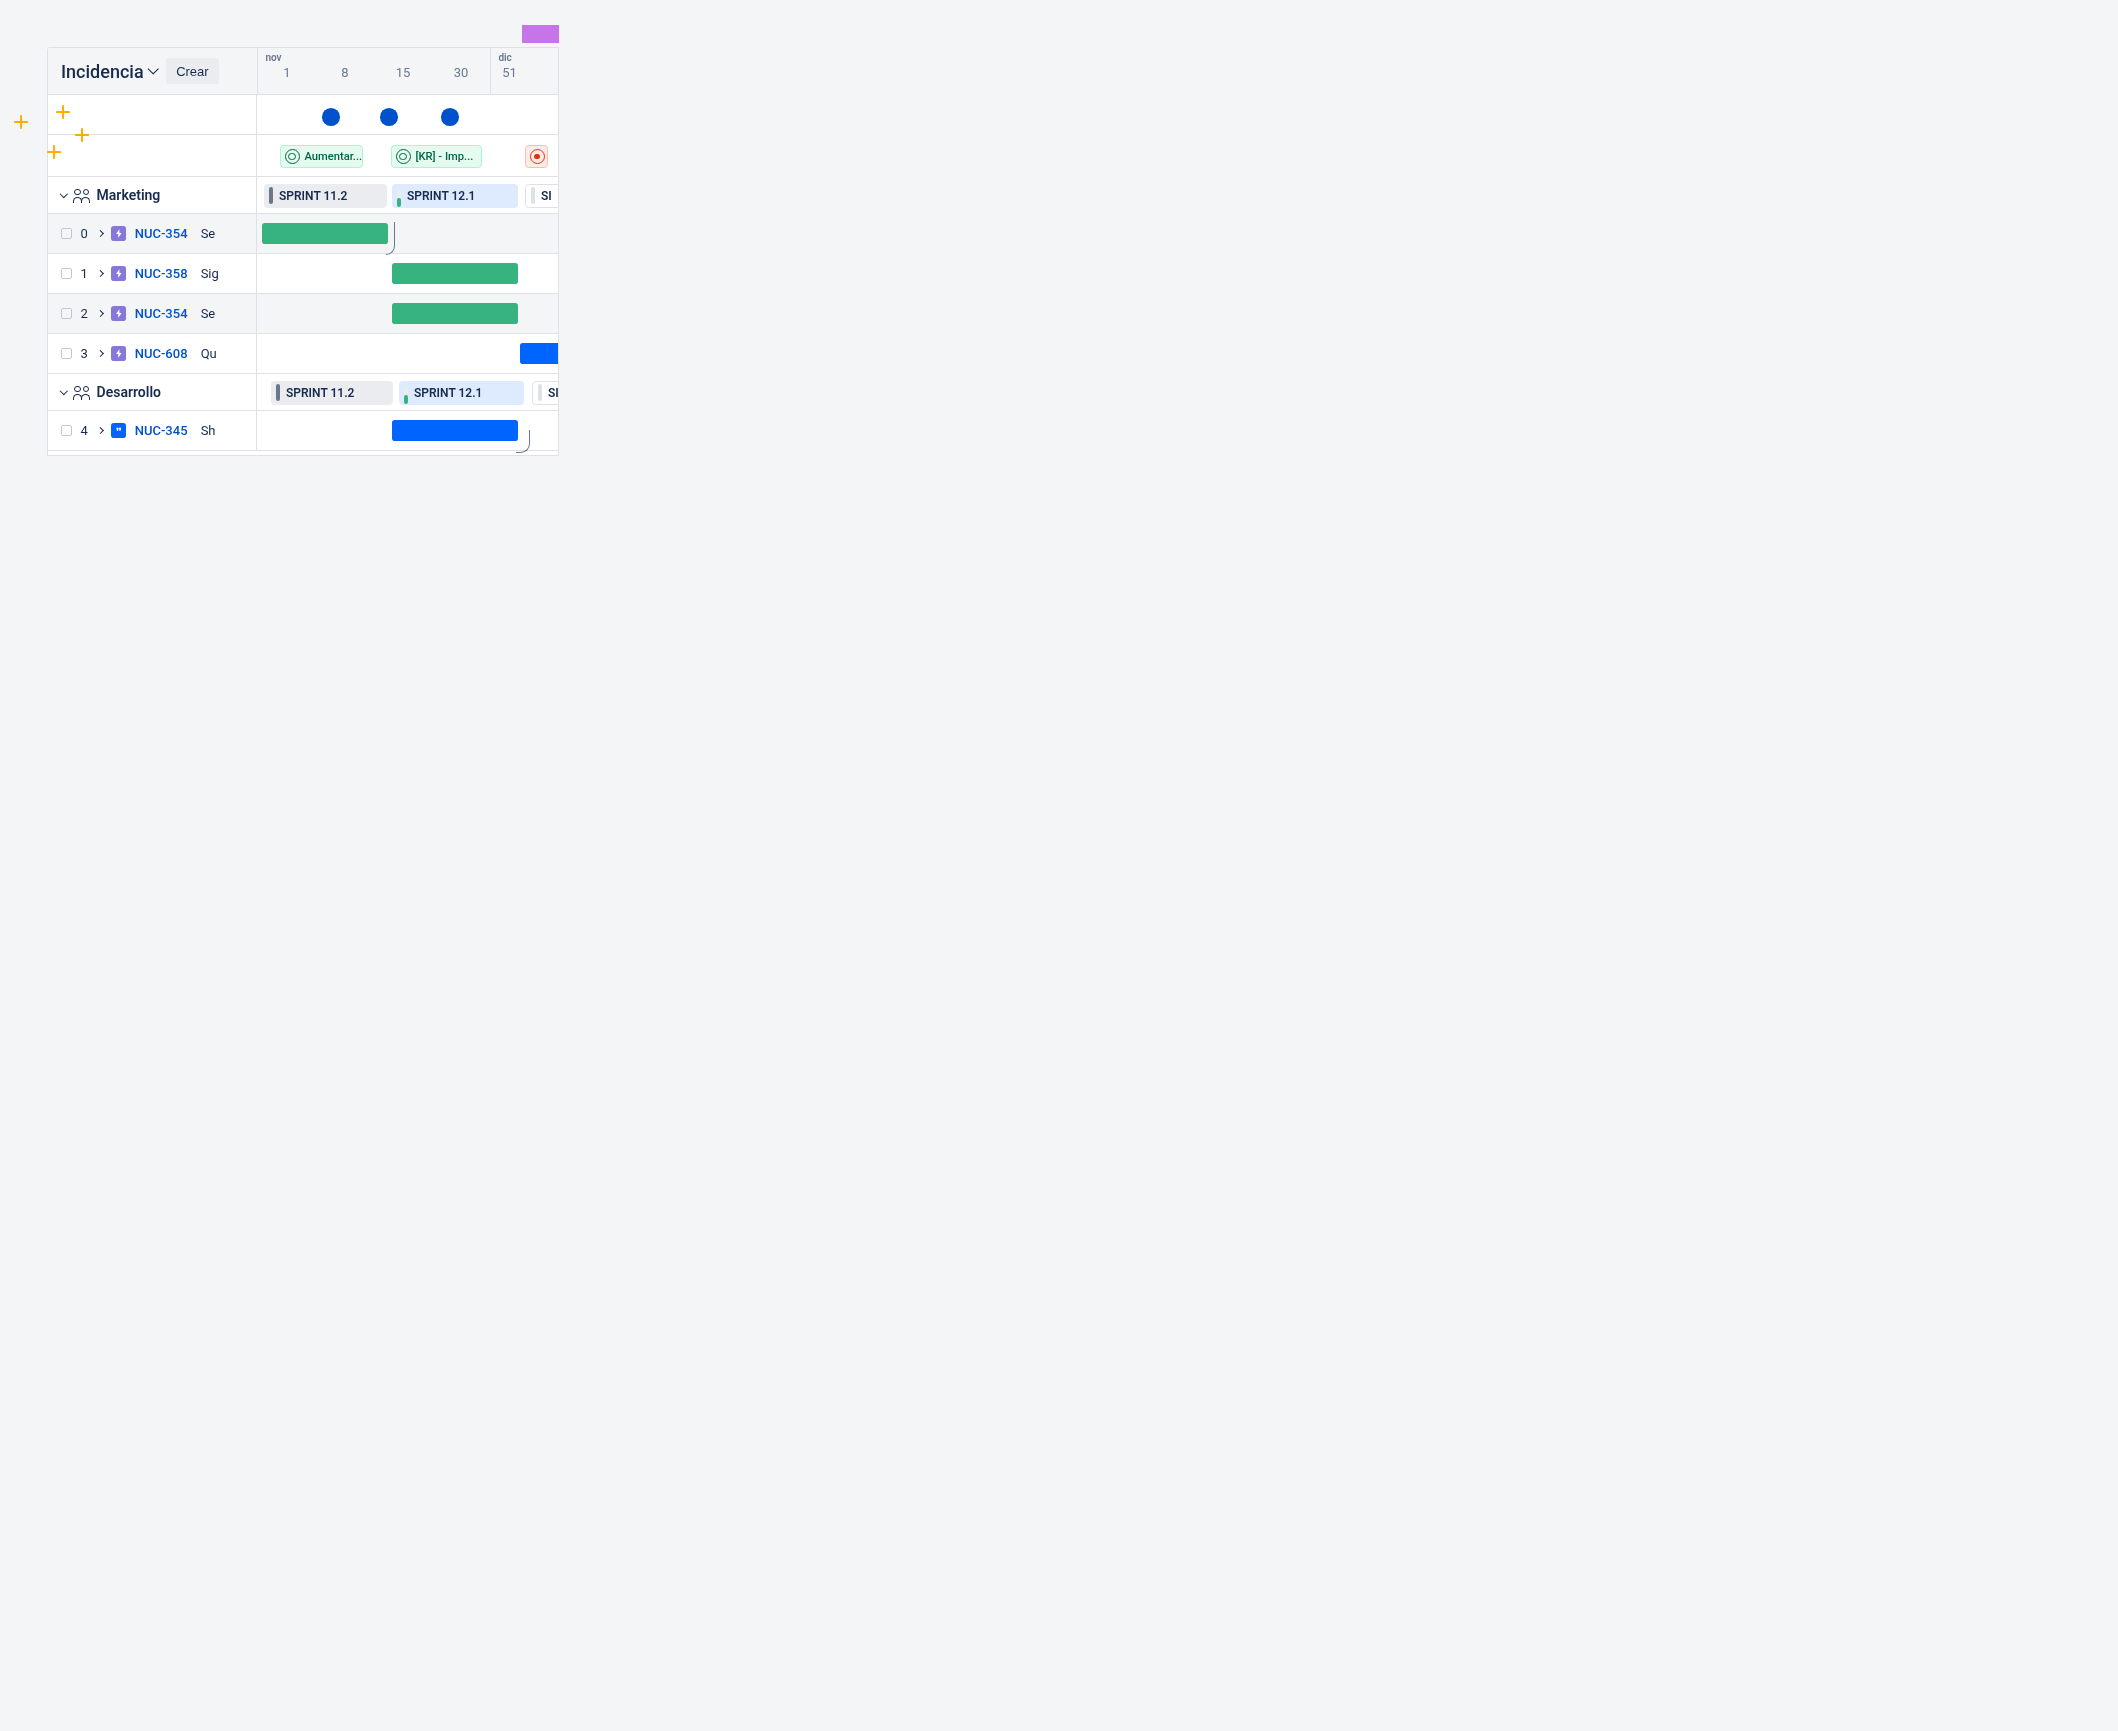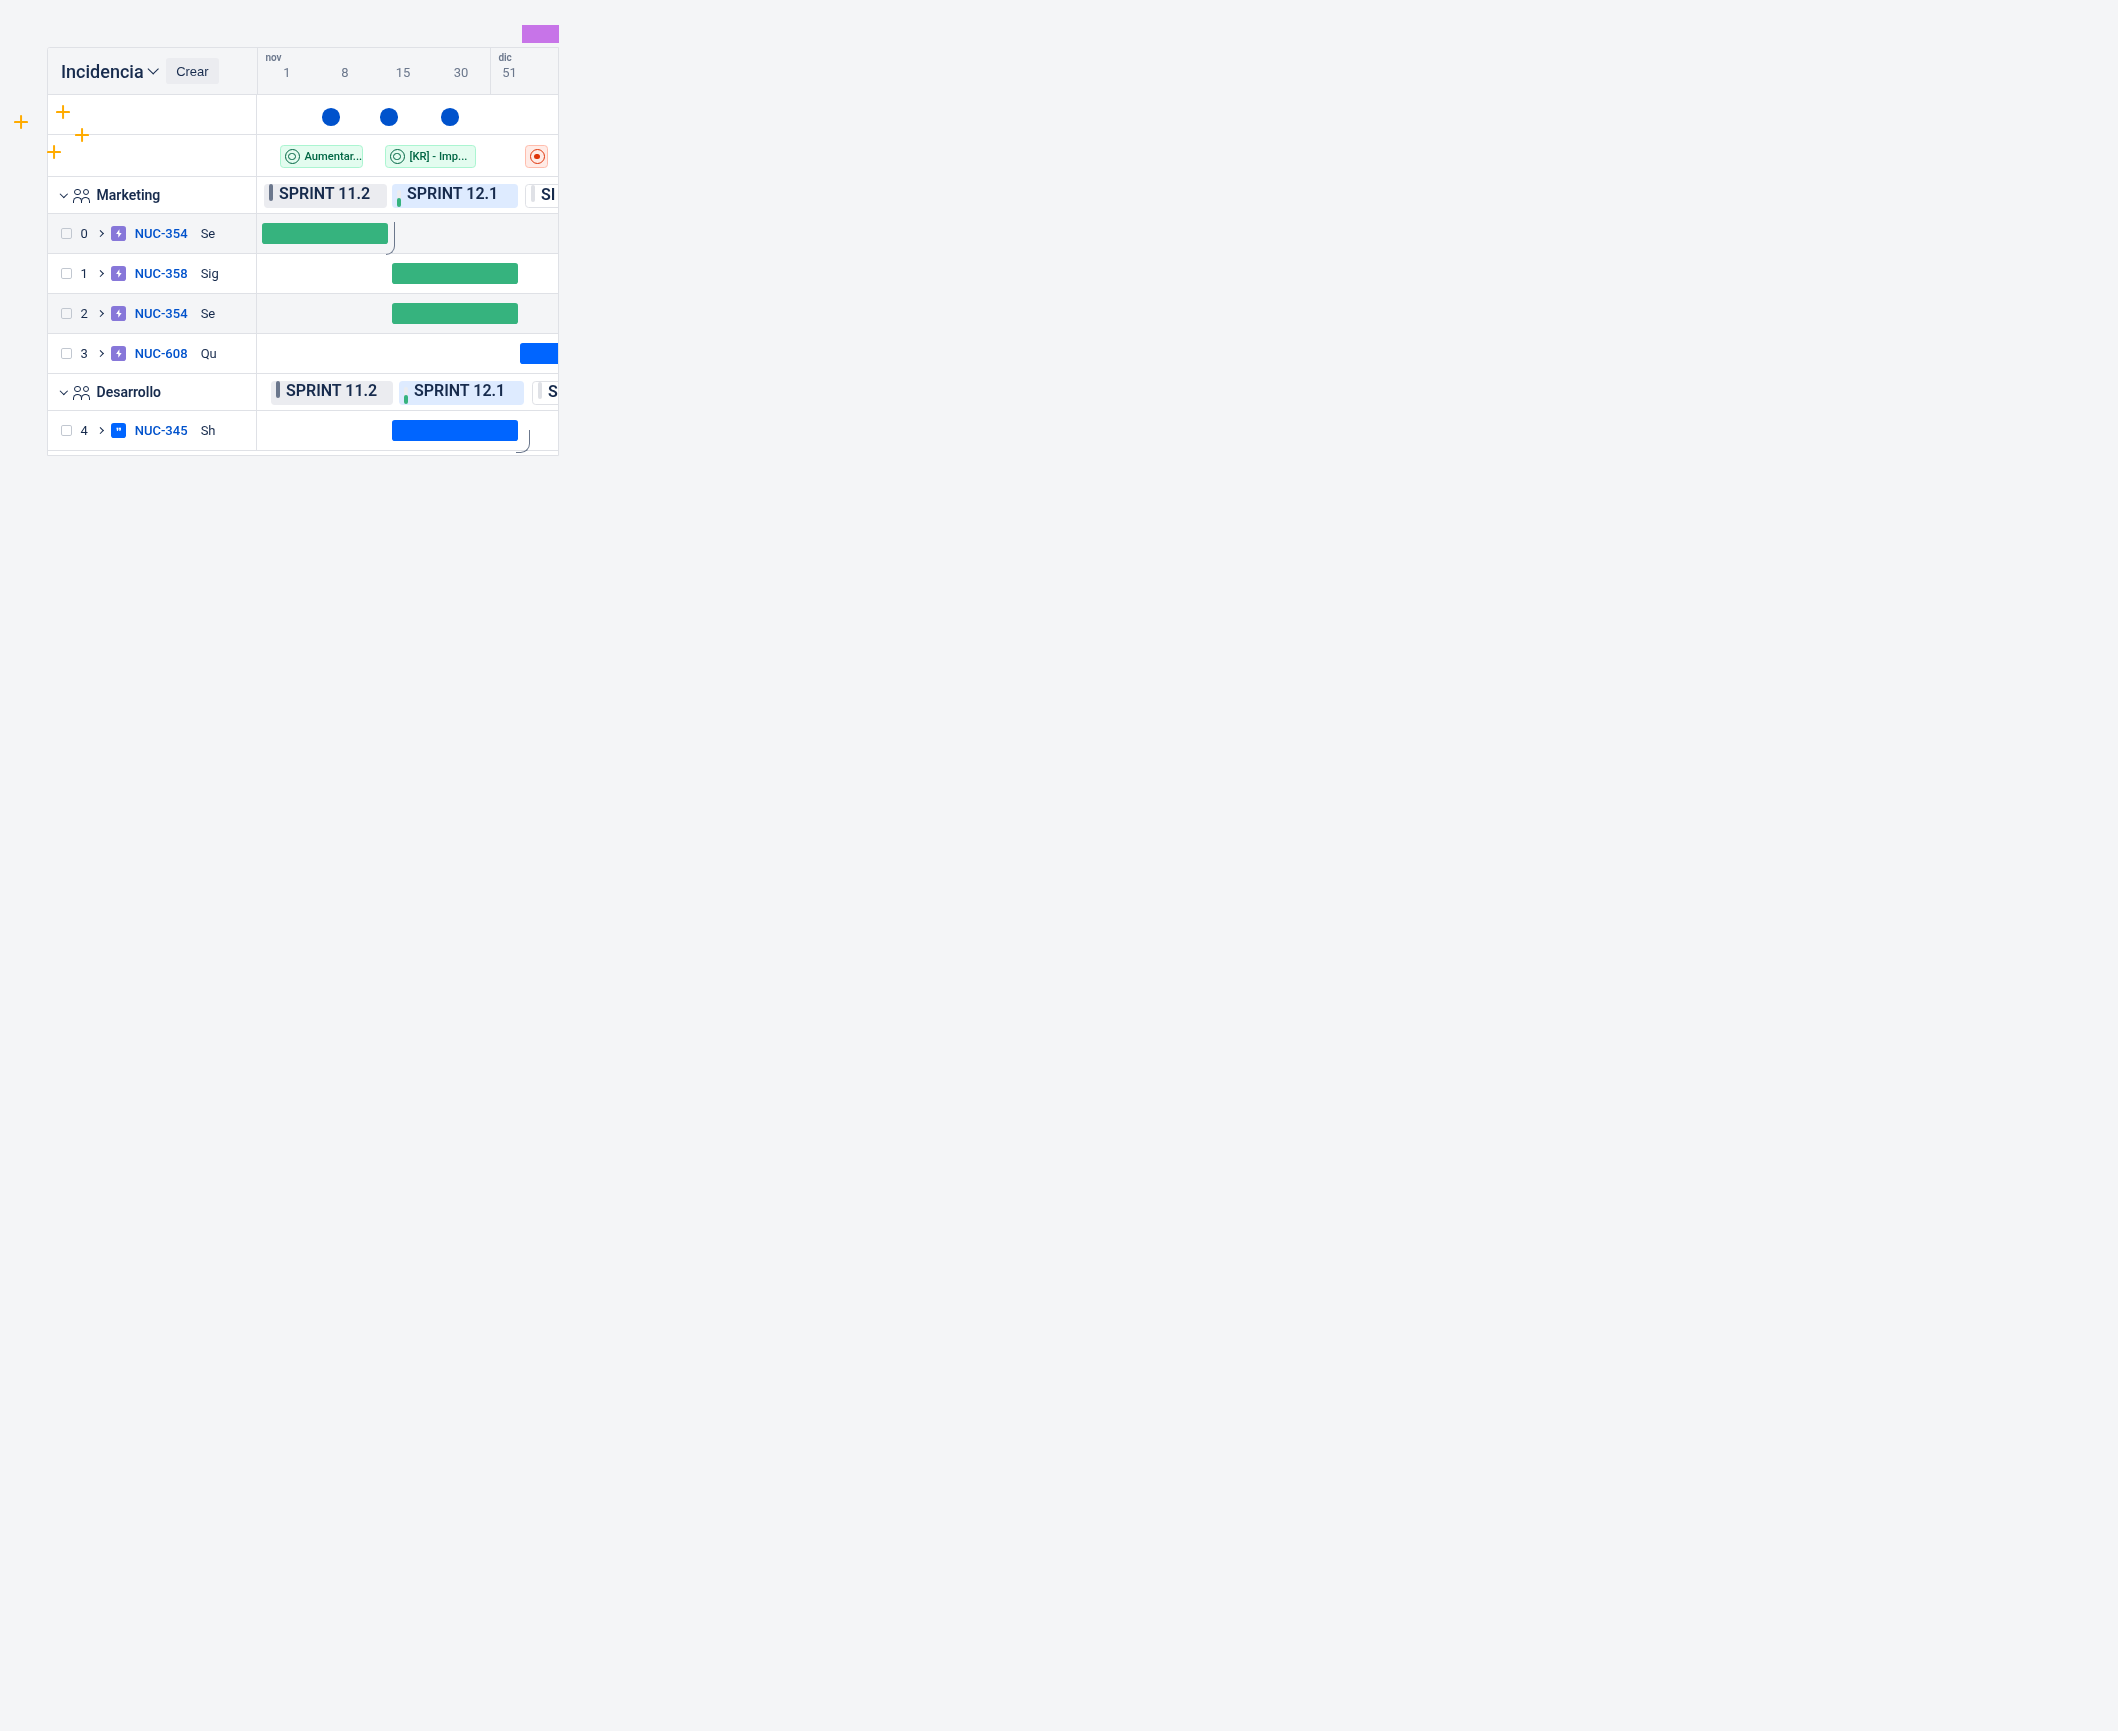--- a/index.html
+++ b/index.html
@@ -49,21 +49,21 @@
 .issue-num { font-size: 13px; color: #172b4d; width: 9.3px; }
 .chevron-right { width: 4.7px; height: 4.7px; border-right: 1.4px solid #172b4d; border-top: 1.4px solid #172b4d; transform: rotate(45deg); }
 .issue-type { width: 15px; height: 15px; border-radius: 2.8px; display: flex; align-items: center; justify-content: center; flex-shrink: 0; }
 .issue-type.epic { background: #8777d9; }
 .issue-type.story { background: #0065ff; }
 .bolt-icon { width: 5.6px; height: 8.4px; background: #fff; clip-path: polygon(60% 0, 0 55%, 40% 55%, 40% 100%, 100% 45%, 60% 45%); }
 .quote-icon { color: #fff; font-size: 8.4px; font-weight: bold; }
 .issue-key { color: #0052cc; font-size: 13px; font-weight: 500; }
 .issue-title { color: #172b4d; font-size: 13px; margin-left: 4.7px; }
 .sprint-row { height: 37px; position: relative; border-bottom: 0.5px solid #dfe1e6; }
-.sprint-chip { position: absolute; top: 6.5px; height: 24px; border-radius: 3.7px; display: flex; padding: 0 8.4px 0 4.7px; gap: 5.6px; font-size: 16px; font-weight: 600; color: #172b4d; }
+.sprint-chip { position: absolute; top: 6.5px; height: 24px; border-radius: 3.7px; display: flex; align-items: center; padding: 0 8.4px 0 4.7px; gap: 5.6px; font-size: 12px; font-weight: 600; color: #172b4d; }
 .sprint-chip.gray { background: #ebecf0; }
 .sprint-chip.blue { background: #deebff; }
 .sprint-chip.white { background: #fff; border: 0.5px solid #dfe1e6; }
 .sprint-bar { width: 4.7px; height: 17px; border-radius: 2.3px; }
 .sprint-bar.gray { background: #6b778c; }
 .sprint-bar.green { background: #36b37e; height: 8.4px; align-self: flex-end; margin-bottom: 0.9px; position: relative; }
 .sprint-bar.green::before { content: ""; position: absolute; top: -8.4px; width: 4.7px; height: 8.4px; background: #ebecf0; border-radius: 2.3px 2.3px 0 0; }
 .sprint-bar.empty { background: #dfe1e6; }
 .timeline-row { height: 40px; position: relative; border-bottom: 0.5px solid #dfe1e6; }
 .timeline-row.alt { background: #f4f5f7; }
@@ -188,21 +188,21 @@
       <div class="empty-row" id="milestones-row">
           <div class="milestone-dot" style="left: 65px;"></div>
           <div class="milestone-dot" style="left: 123px;"></div>
           <div class="milestone-dot" style="left: 184px;"></div>
         </div>
       <div class="goals-row" id="goals-row">
           <div class="goal-chip" style="left: 23px; width: 83px;">
             <div class="target-icon"></div>
             <span>Aumentar...</span>
           </div>
-          <div class="goal-chip" style="left: 128px; width: 91px;">
+          <div class="goal-chip" style="left: 134px; width: 91px;">
             <div class="target-icon"></div>
             <span>[KR] - Imp...</span>
           </div>
           <div class="goal-chip red" style="left: 268px; width: 23px;">
             <div class="target-icon red"></div>
           </div>
         </div>
     <div class="sprint-row">
           <div class="sprint-chip gray" style="left: 7px; width: 123px;">
             <div class="sprint-bar gray"></div>

